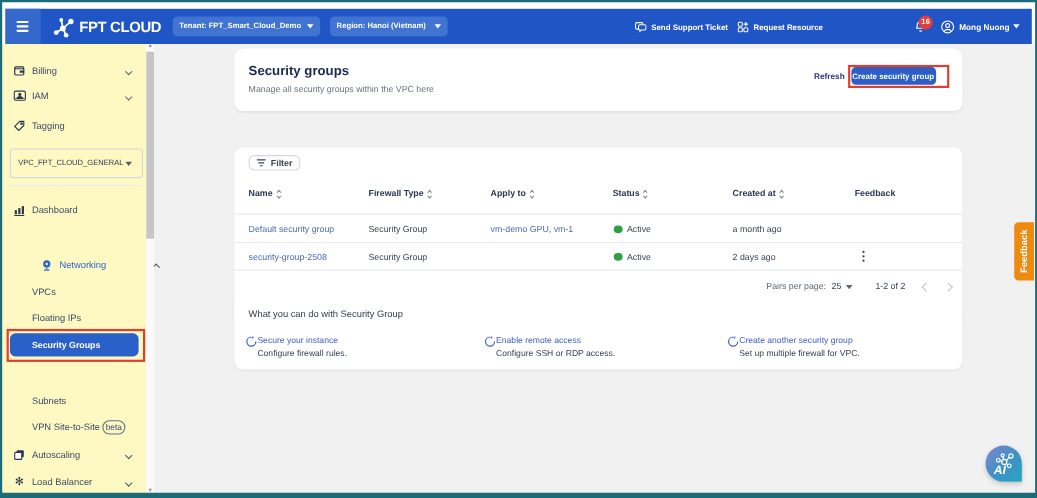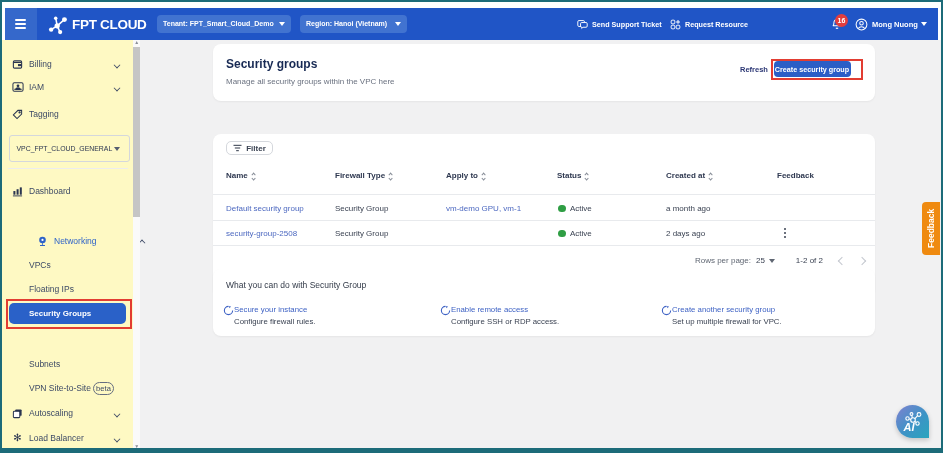--- a/index.html
+++ b/index.html
@@ -273,21 +273,21 @@
     <div class="dot" style="left:345px; top:95.5px;"></div>
     <div class="td" style="left:357px; top:95px;">Active</div>
     <div class="td" style="left:453px; top:95px;">2 days ago</div>
     <div class="kebab">
         <i></i>
         <i></i>
         <i></i>
       </div>
     <div class="hline" style="top:111px;"></div>
     <div class="pag">
-      <span>Rows per page:</span>
+      <span>Pairs per page:</span>
       <span style="margin-left:5px; color:#3a4252;">25</span>
       <span class="caret" style="border-top-color:#5f6672; margin-left:4px;"></span>
       <span style="margin-left:21px; color:#3a4252;">1-2 of 2</span>
       <span class="pgchev" style="transform:rotate(135deg); margin-left:16px;"></span>
       <span class="pgchev" style="transform:rotate(-45deg); margin-left:14px;"></span>
     </div>
   </div>
   <div class="card card3">
     <div class="h3">What you can do with Security Group</div>
     <div class="feat" style="left:10px;">

